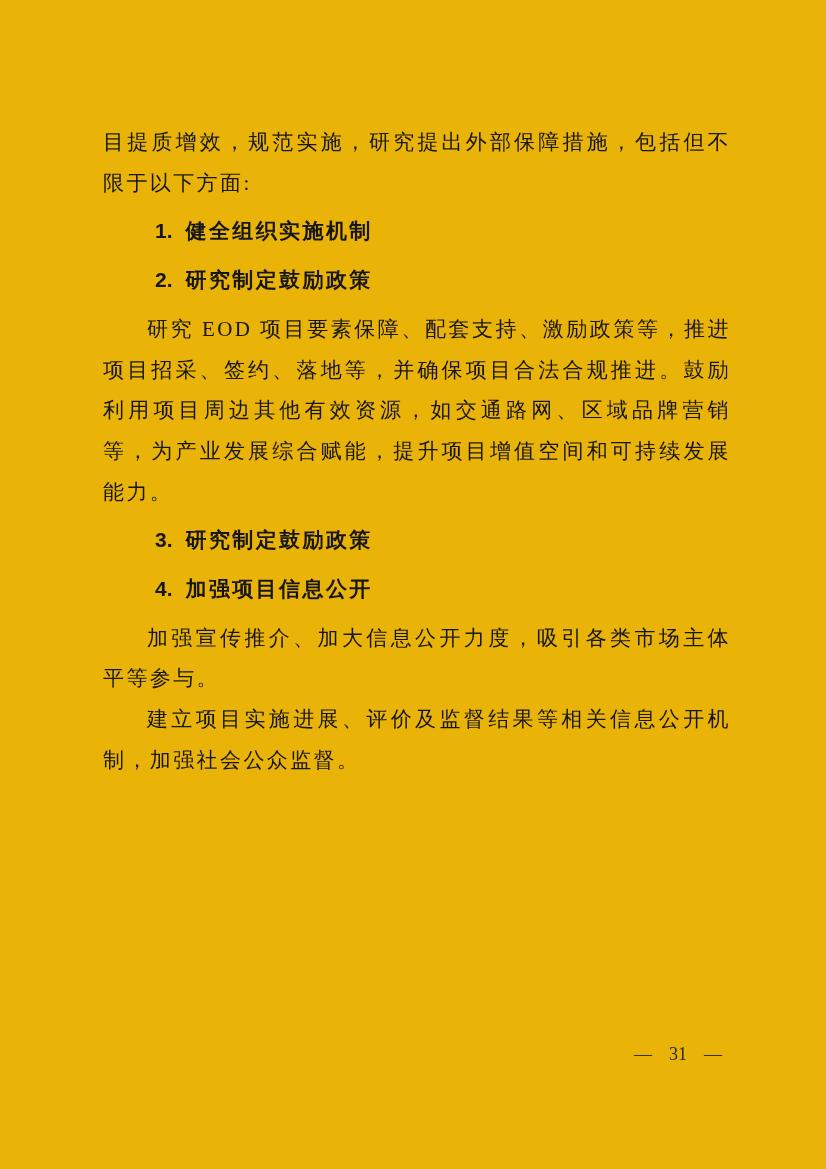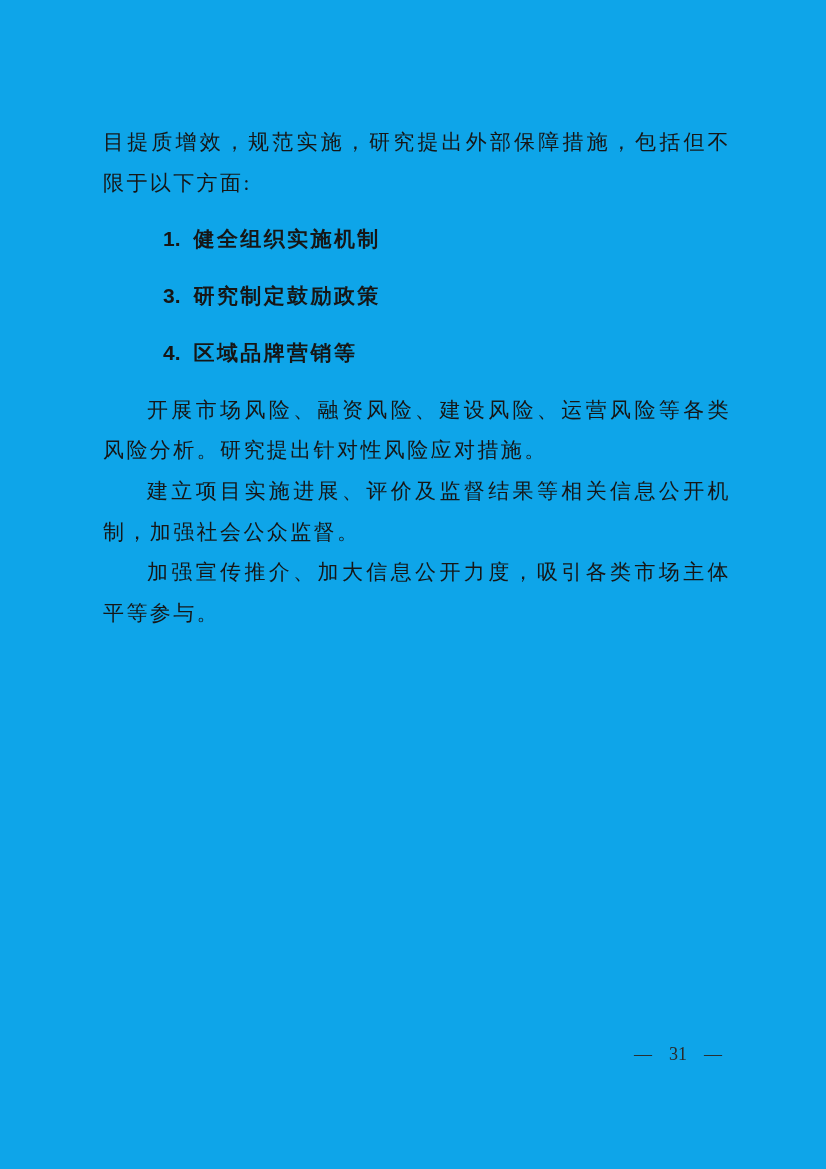--- a/index.html
+++ b/index.html
@@ -5,21 +5,21 @@
   html, body {
     margin: 0;
     padding: 0;
     background: #e8e8e8;
   }
   .page {
     position: relative;
     width: 826px;
     height: 1169px;
     margin: 0 auto;
-    background: #0ea5e9;
+    background: #eab308;
     overflow: hidden;
     font-family: "Liberation Serif", "DejaVu Serif", serif;
     color: #161616;
   }
   .content {
     position: absolute;
     left: 103px;
     top: 122px;
     width: 628px;
   }
@@ -29,21 +29,21 @@
     line-height: 40.7px;
     letter-spacing: 2.4px;
     text-align: justify;
     text-justify: inter-character;
     text-indent: 44px;
   }
   .body-text.no-indent {
     text-indent: 0;
   }
   .heading {
-    margin: 16px;
+    margin: 8px;
     font-size: 21px;
     line-height: 40.7px;
     letter-spacing: 2.4px;
     font-weight: bold;
     font-family: "Liberation Sans", "DejaVu Sans", sans-serif;
     padding-left: 44px;
   }
   .heading .num {
     display: inline-block;
     margin-right: 13px;
@@ -68,28 +68,29 @@
 </head>
 <body>
 
 <div class="page">
   <div class="content">
 
     <p class="body-text no-indent">目提质增效，规范实施，研究提出外部保障措施，包括但不限于以下方面:</p>
 
     <h2 class="heading"><span class="num">1.</span><span>健全组织实施机制</span></h2>
 
+    <h2 class="heading"><span class="num">2.</span><span>研究制定鼓励政策</span></h2>
+    <p class="body-text">研究 EOD 项目要素保障、配套支持、激励政策等，推进项目招采、签约、落地等，并确保项目合法合规推进。鼓励利用项目周边其他有效资源，如交通路网、区域品牌营销等，为产业发展综合赋能，提升项目增值空间和可持续发展能力。</p>
 
     <h2 class="heading"><span class="num">3.</span><span>研究制定鼓励政策</span></h2>
 
-    <h2 class="heading"><span class="num">4.</span><span>区域品牌营销等</span></h2>
-    <p class="body-text">开展市场风险、融资风险、建设风险、运营风险等各类风险分析。研究提出针对性风险应对措施。</p>
+    <h2 class="heading"><span class="num">4.</span><span>加强项目信息公开</span></h2>
 
+    <p class="body-text">加强宣传推介、加大信息公开力度，吸引各类市场主体平等参与。</p>
     <p class="body-text">建立项目实施进展、评价及监督结果等相关信息公开机制，加强社会公众监督。</p>
-    <p class="body-text">加强宣传推介、加大信息公开力度，吸引各类市场主体平等参与。</p>
 
   </div>
 
   <div class="footer">
     <span class="dash">—</span>
     <span>31</span>
     <span class="dash">—</span>
   </div>
 </div>
 

